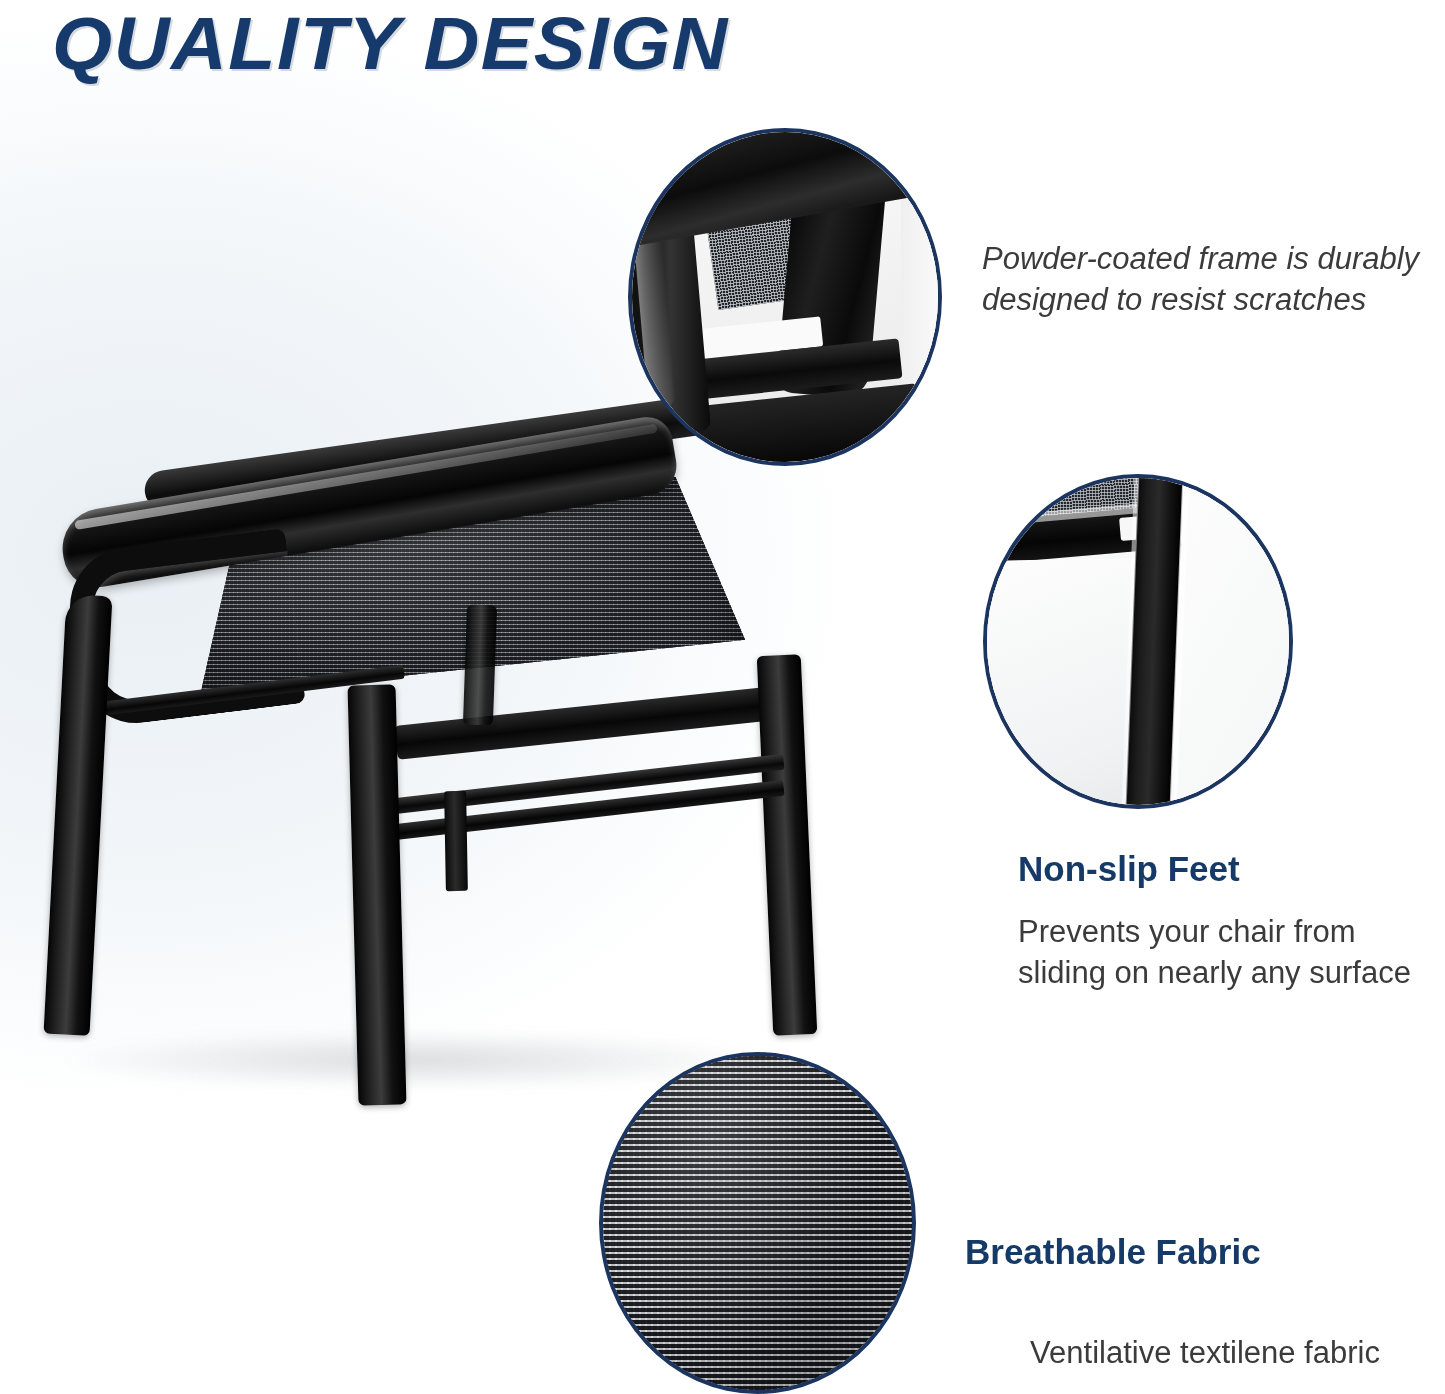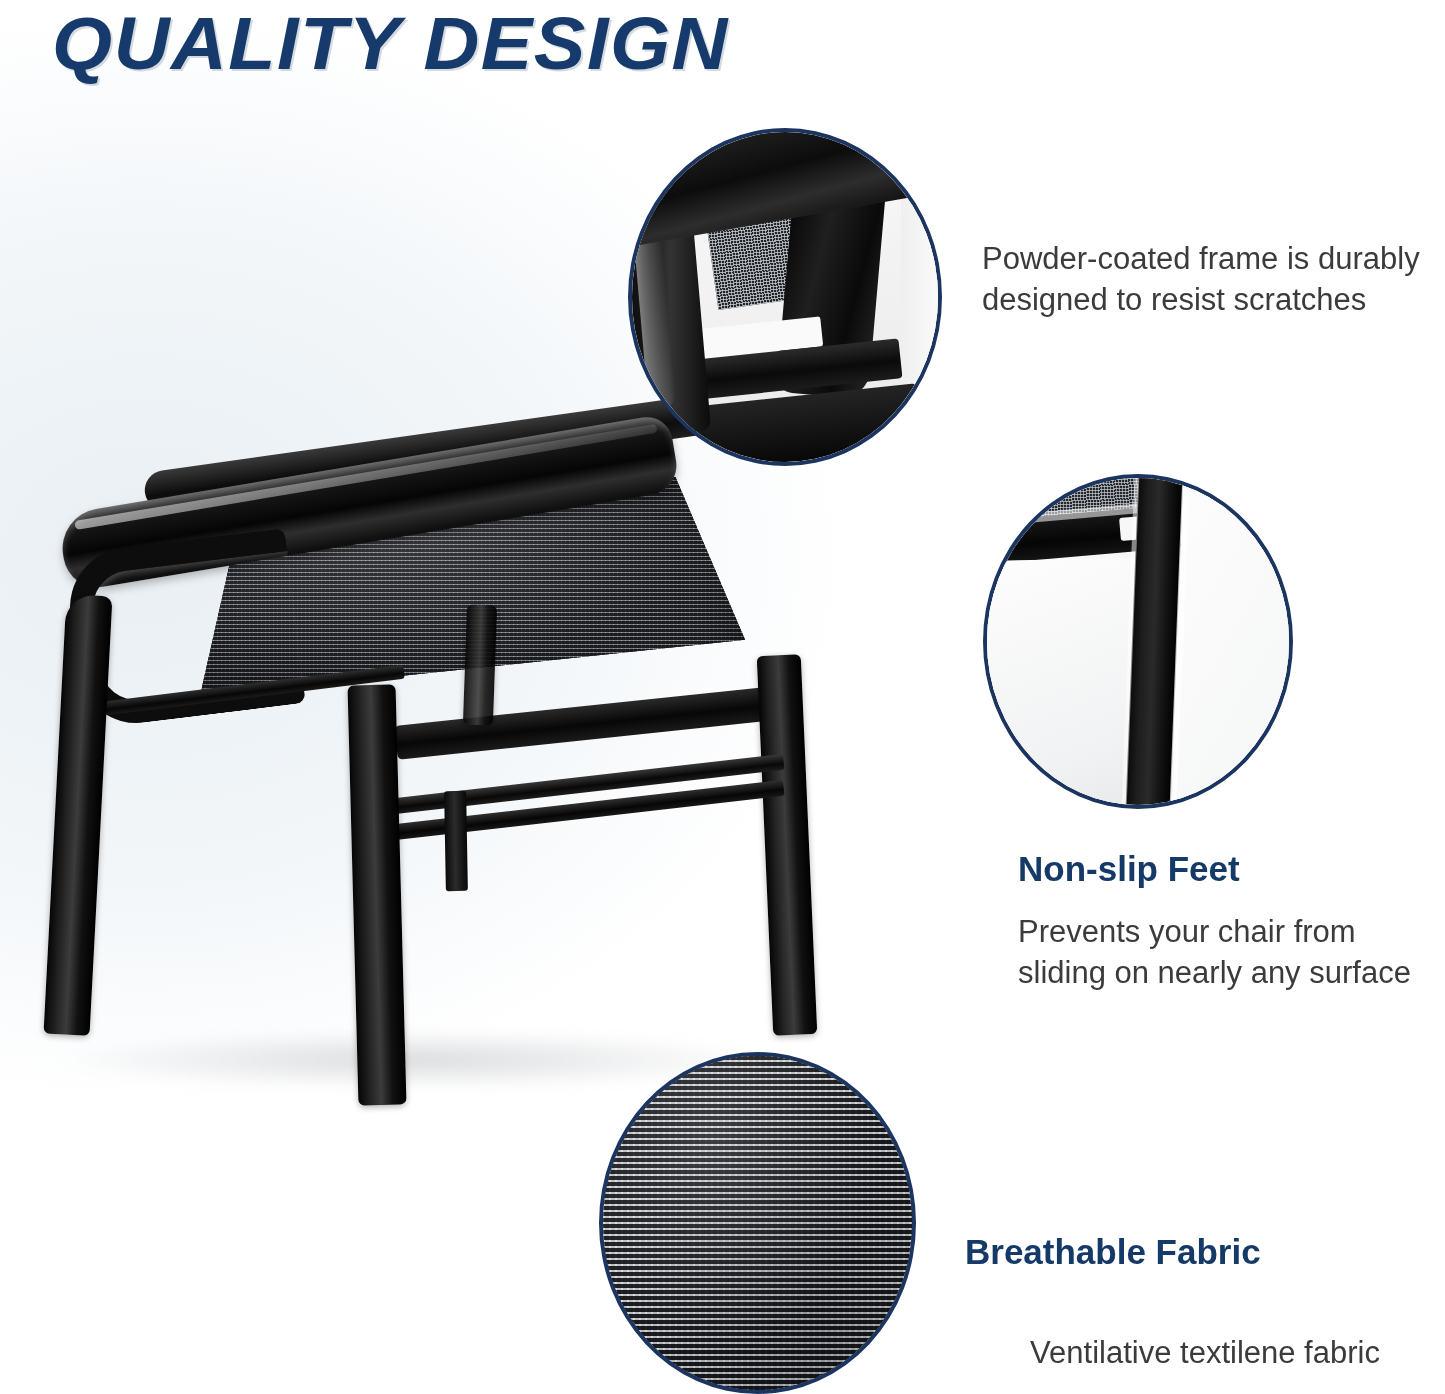--- a/index.html
+++ b/index.html
@@ -39,21 +39,21 @@
     font-size:35px;line-height:40px;font-weight:700;
     color:#163a68;white-space:nowrap;
   }
   .callout-body{
     position:absolute;
     font-size:31px;line-height:41px;font-weight:400;
     color:#3b3b3b;
   }
 
   #head1{left:982px;top:176px;}
-  #body1{left:982px;top:238px;width:452px;}
+  #body1{left:982px;top:238px;width:452px;font-style:italic;}
 
   #head2{left:1018px;top:849px;}
   #body2{left:1018px;top:911px;width:430px;}
 
   #head3{left:965px;top:1232px;}
   #body3{left:965px;top:1332px;width:480px;text-align:center;}
 
   
   .circle{
     position:absolute;border-radius:50%;

